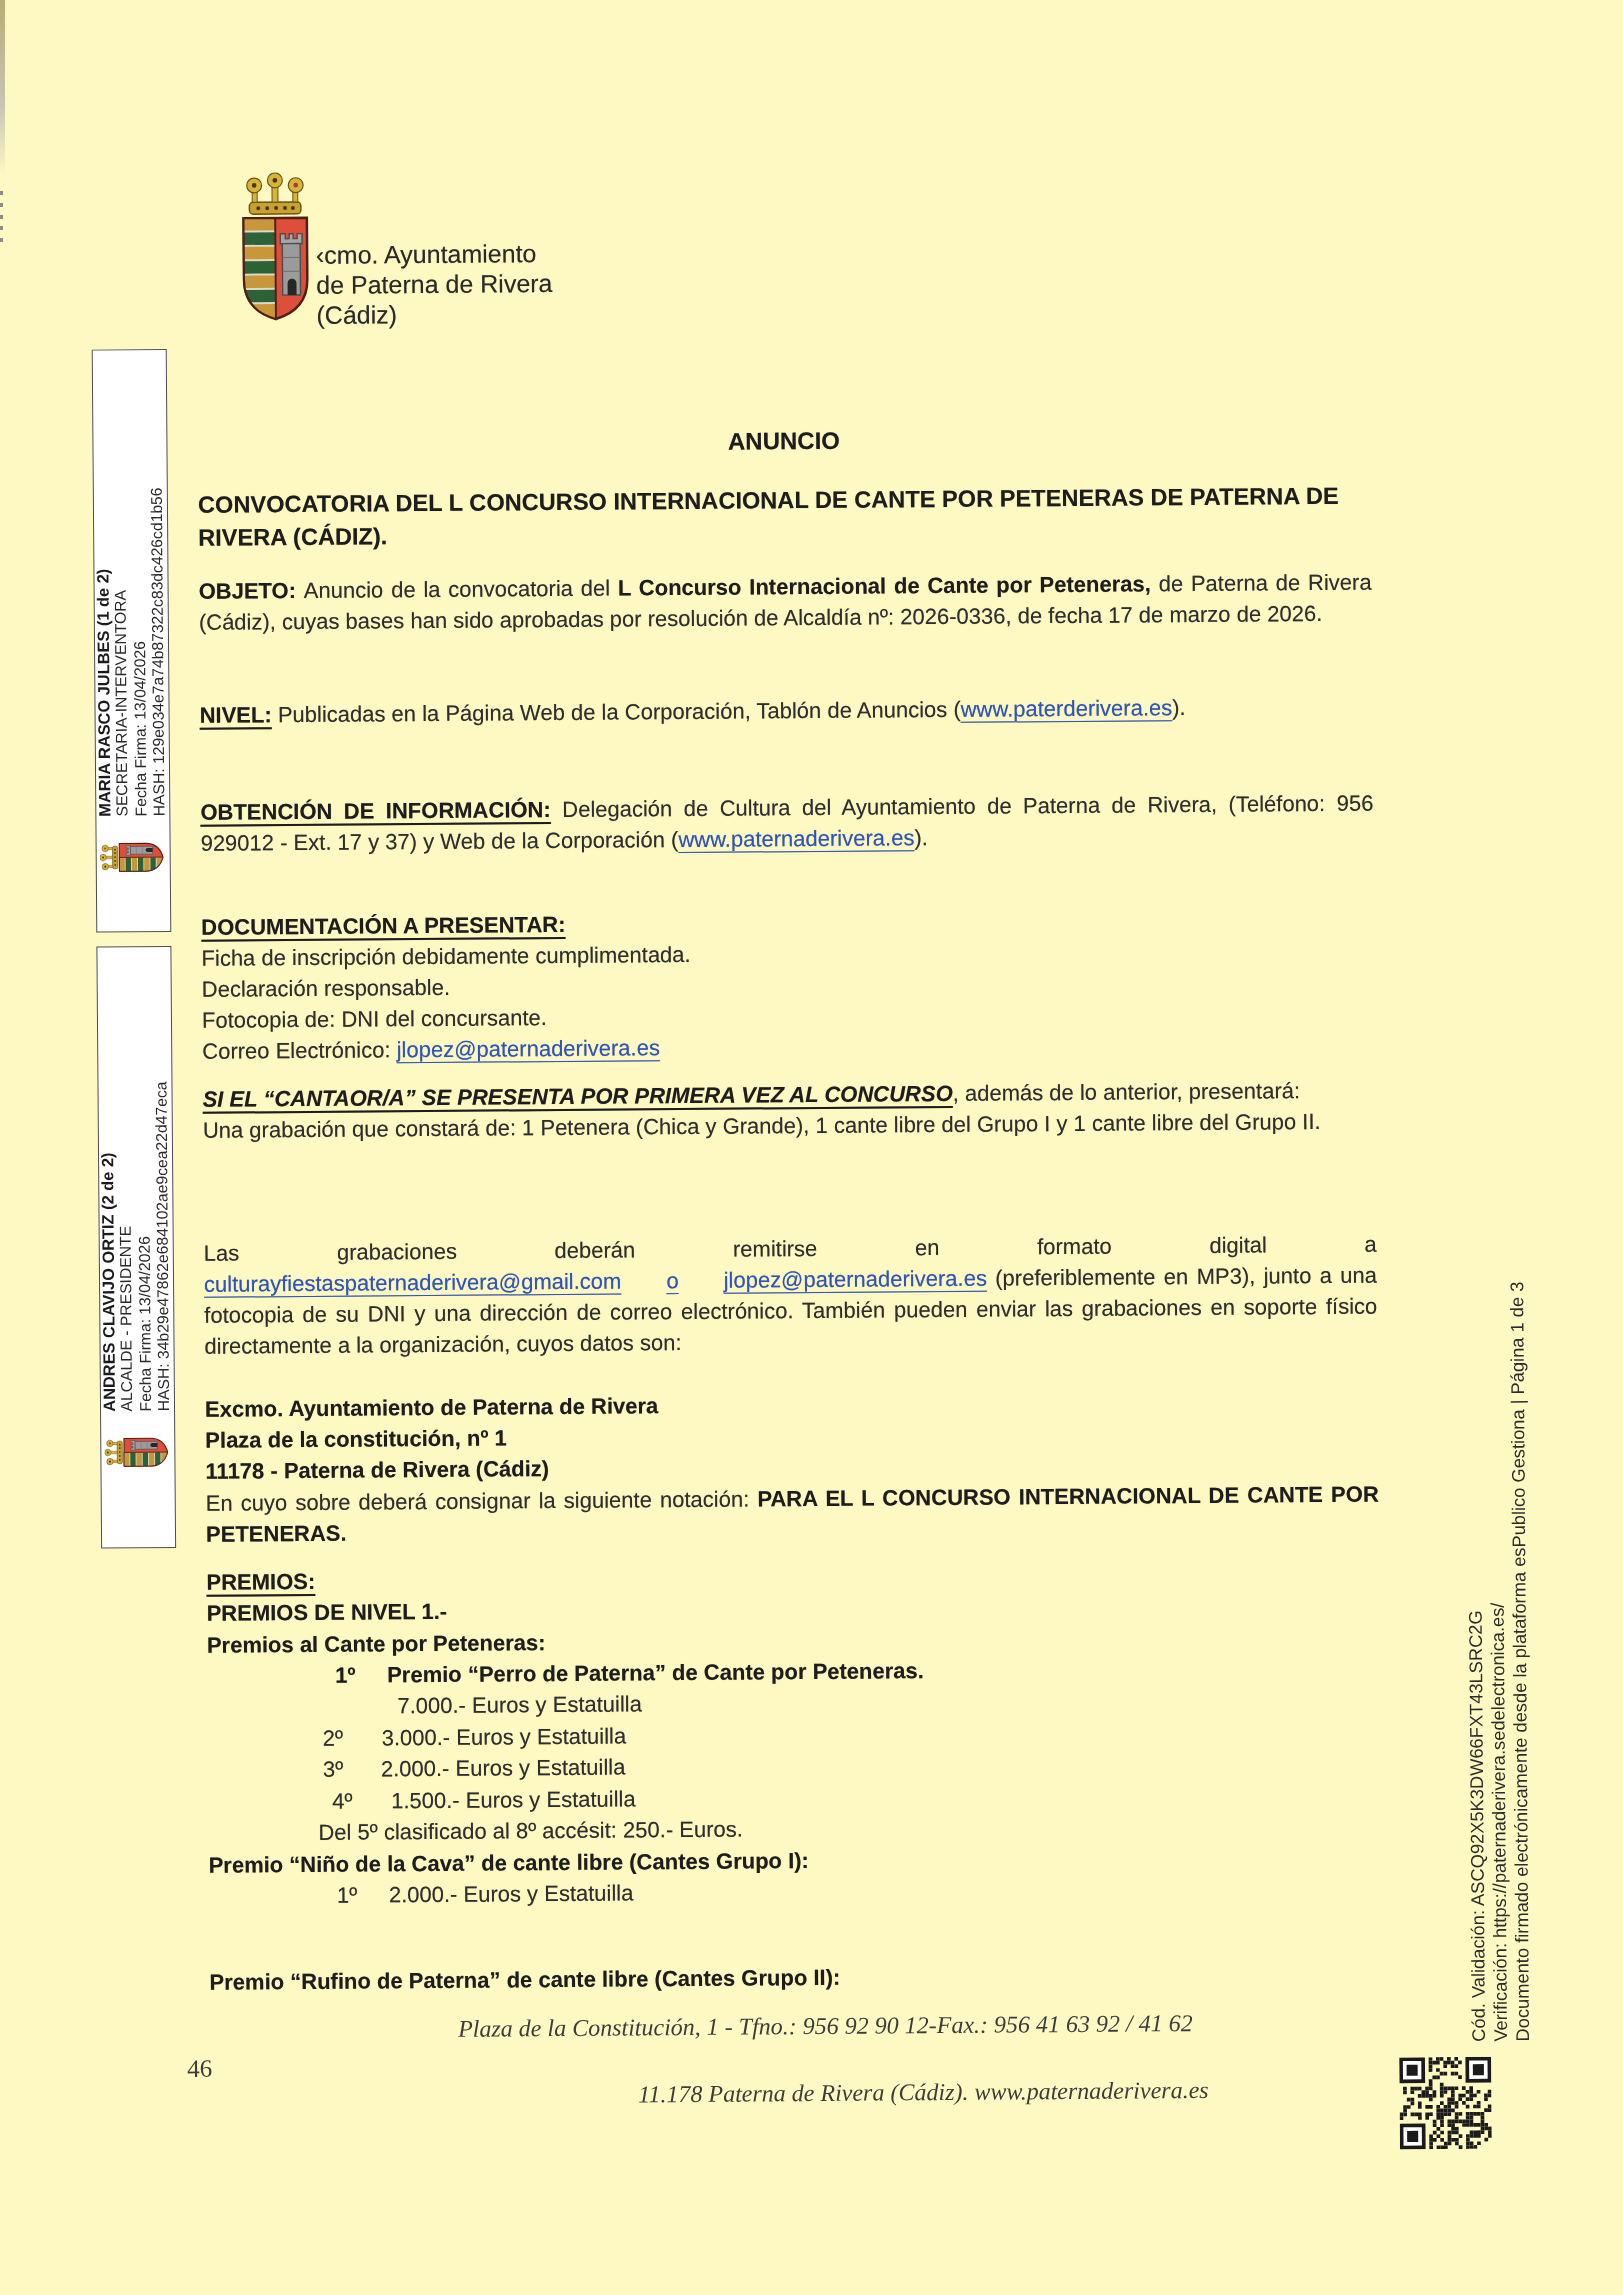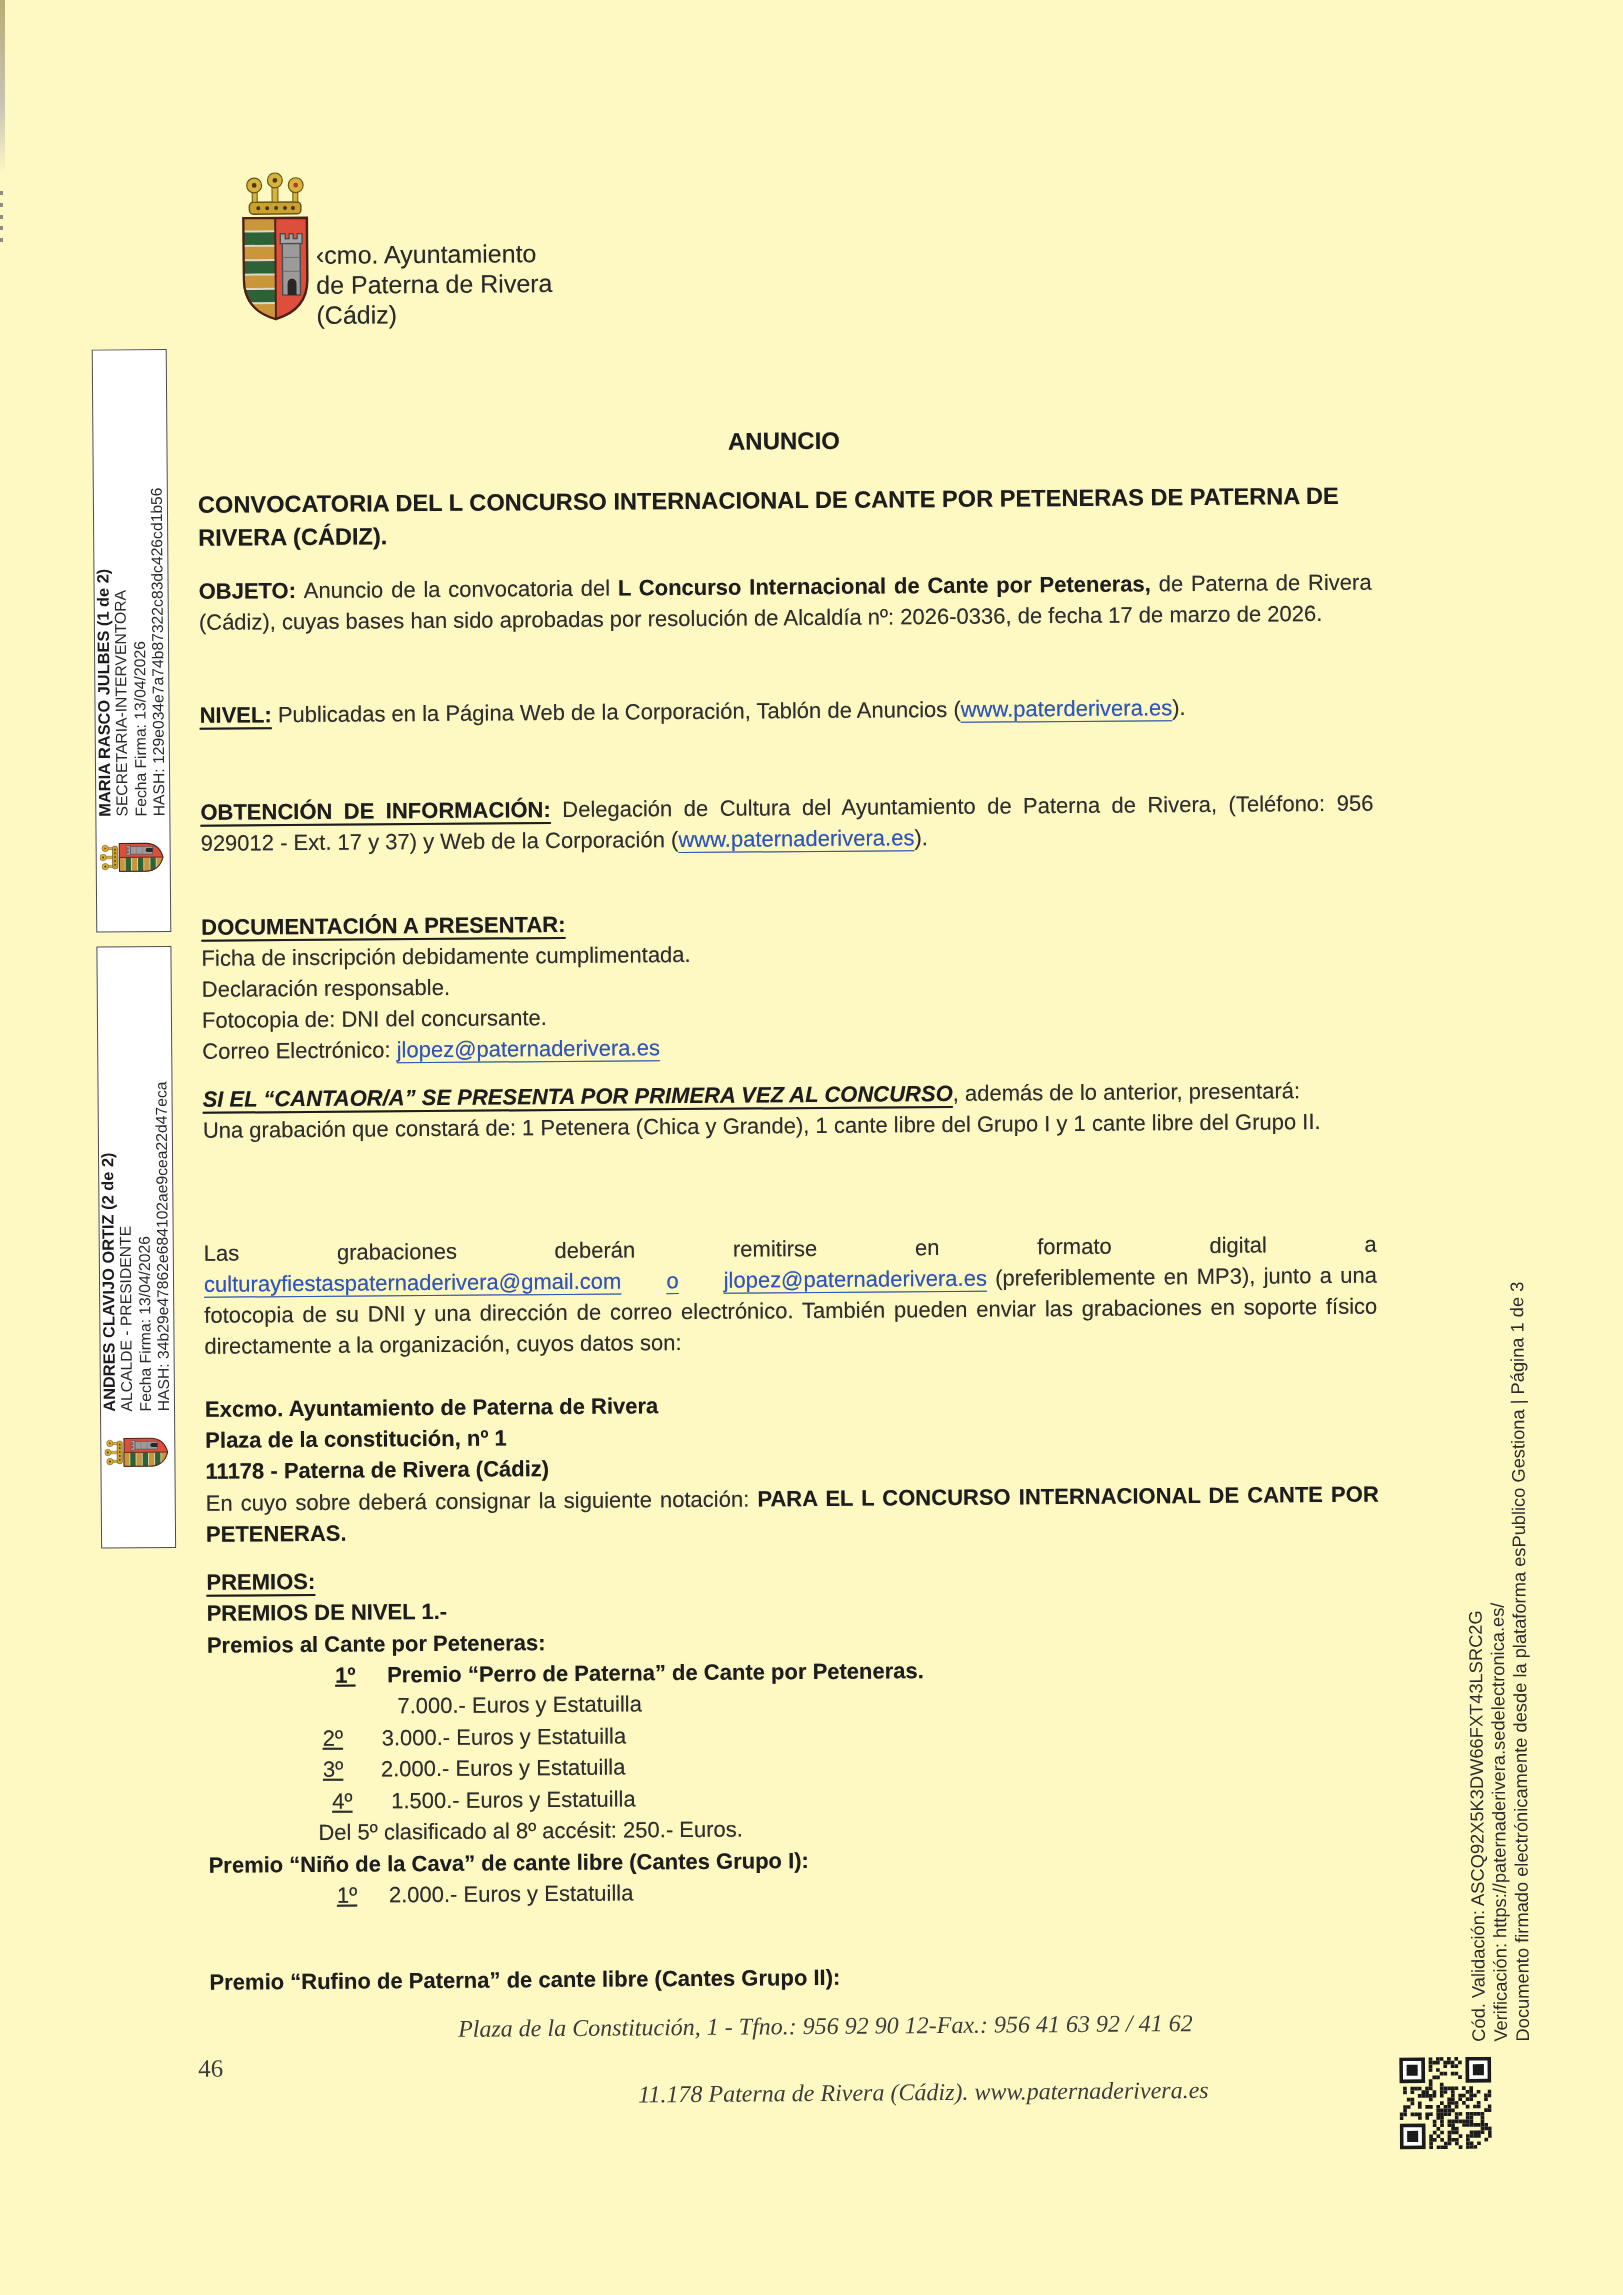--- a/index.html
+++ b/index.html
@@ -14,25 +14,25 @@
   .blk.left{text-align:left;}
   .b{font-weight:bold;color:#1d1d1d;}
   .i{font-style:italic;}
   .u{text-decoration:underline;text-decoration-thickness:2px;text-underline-offset:4.6px;}
   .link{color:#2b55c4;text-decoration:underline;text-decoration-thickness:1.3px;text-underline-offset:4.6px;}
   .gap{padding:0 45px;}
   
   #org-text{position:absolute;left:323px;top:236px;font-size:25px;line-height:30px;color:#2a2a2a;}
   
   .prow{position:absolute;left:203px;width:1173px;font-size:22px;line-height:31px;display:flex;text-align:left;}
-  .prow .num{flex:none;text-decoration:underline;}
+  .prow .num{flex:none;}
   
   .footline{position:absolute;font-family:"Liberation Serif","DejaVu Serif",serif;font-style:italic;
     font-size:24px;color:#3c3c3c;text-align:center;}
-  #page-number{position:absolute;left:191px;top:2050px;font-family:"Liberation Serif","DejaVu Serif",serif;
+  #page-number{position:absolute;left:180px;top:2050px;font-family:"Liberation Serif","DejaVu Serif",serif;
     font-size:25px;color:#3c3c3c;}
   
   .sigbox{position:absolute;left:98px;width:73px;border:1.3px solid #4d4d4d;background:#fff;}
   .siginner{position:absolute;left:0;top:0;transform-origin:0 0;display:flex;align-items:center;}
   .sigtext{margin-left:11.8px;font-size:15.7px;line-height:18.3px;color:#2a2a2a;white-space:nowrap;}
   .signame{font-weight:bold;font-size:16.4px;color:#1b1b1b;}
   
   #validation{position:absolute;left:1461px;top:2047px;width:766px;height:69px;
     transform-origin:0 0;transform:rotate(-90deg);font-size:18.3px;line-height:22px;
     color:#2c2c2c;white-space:nowrap;}

